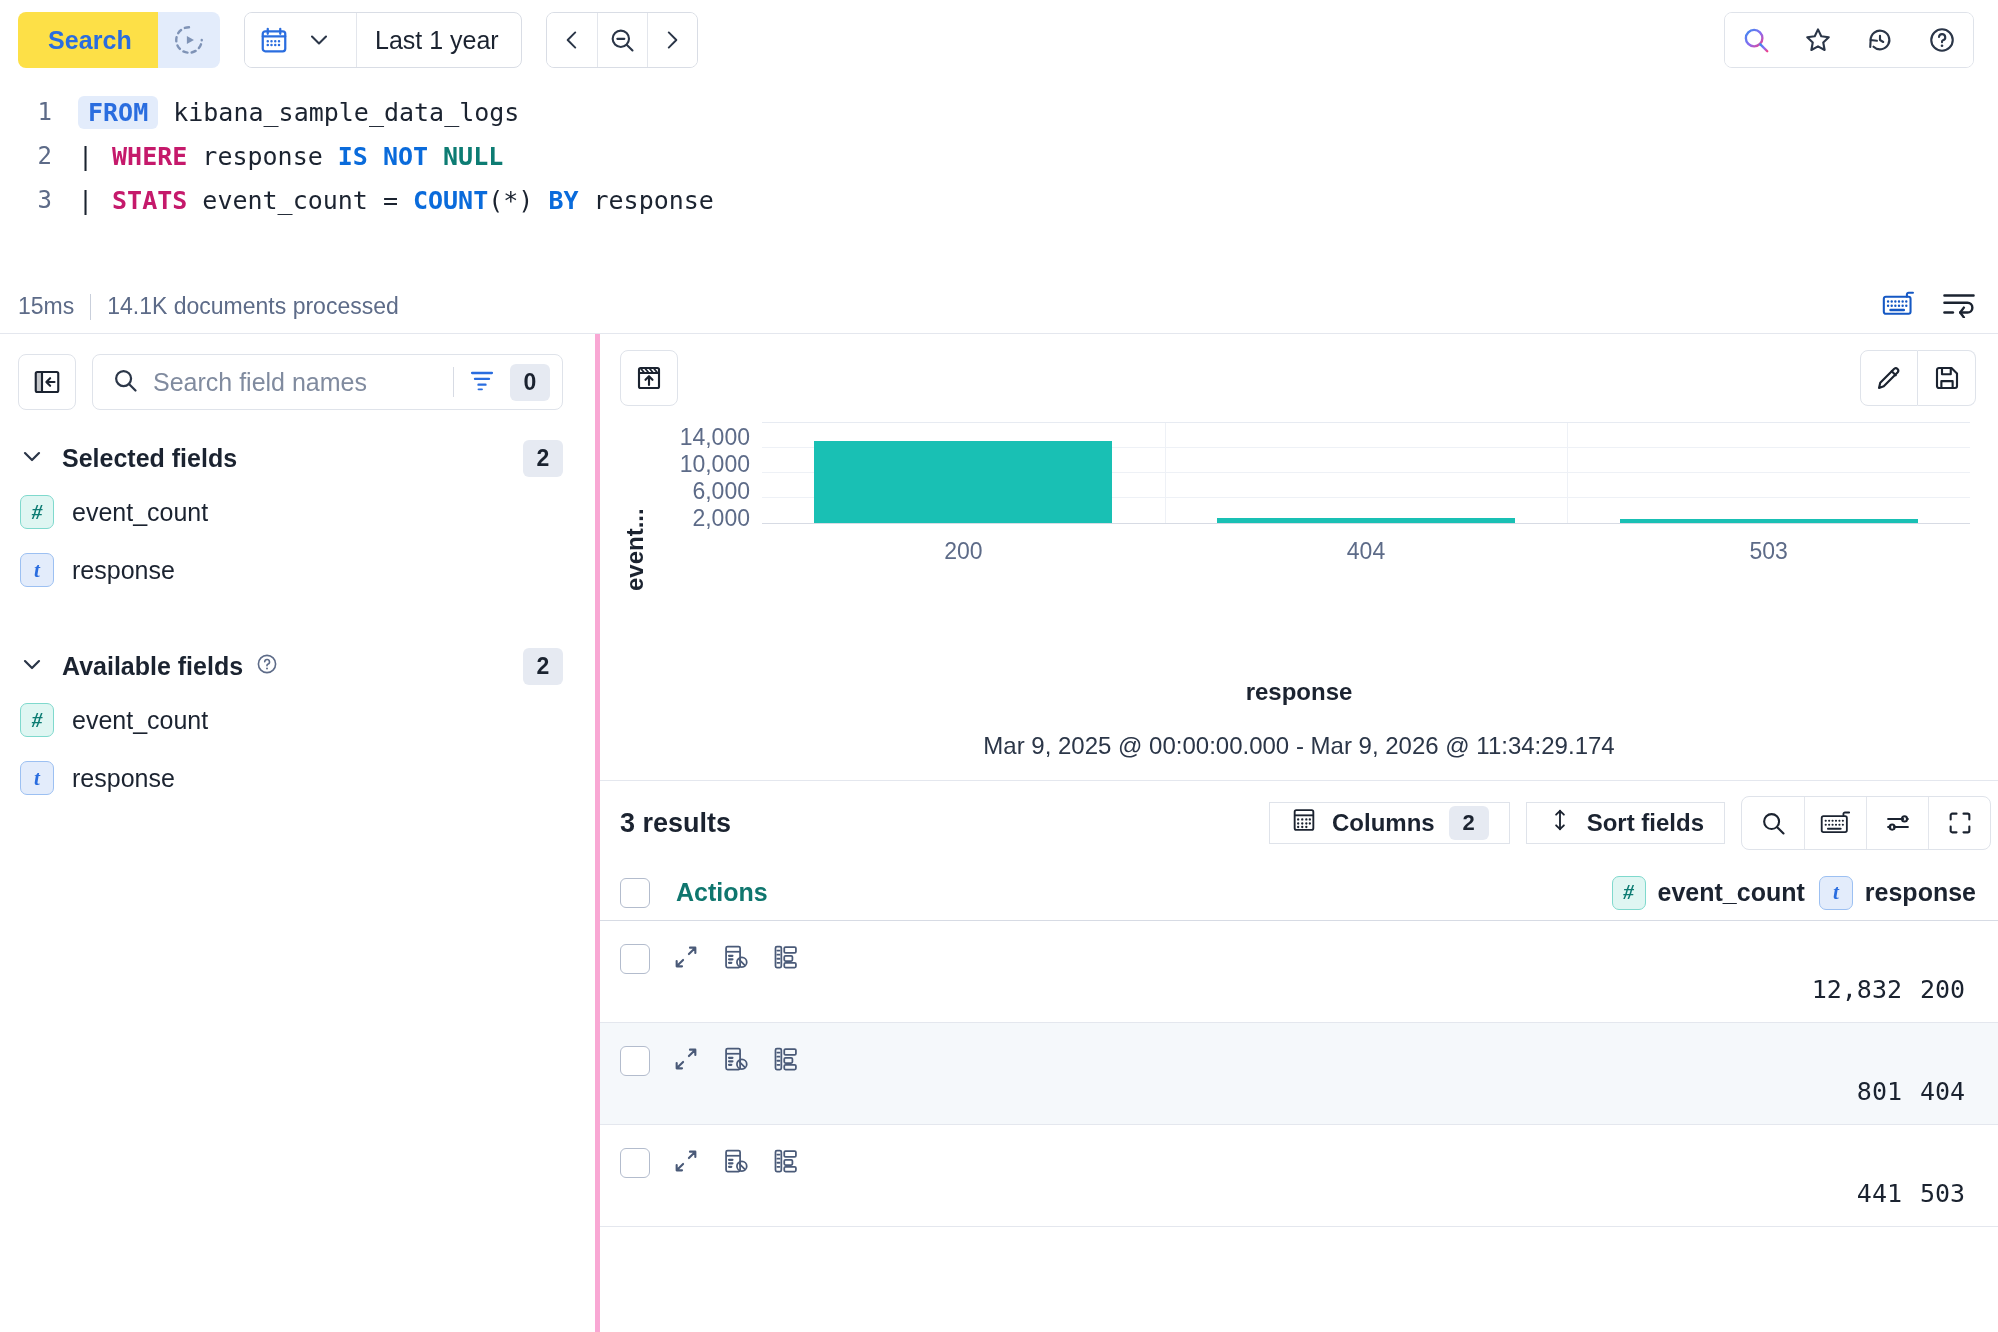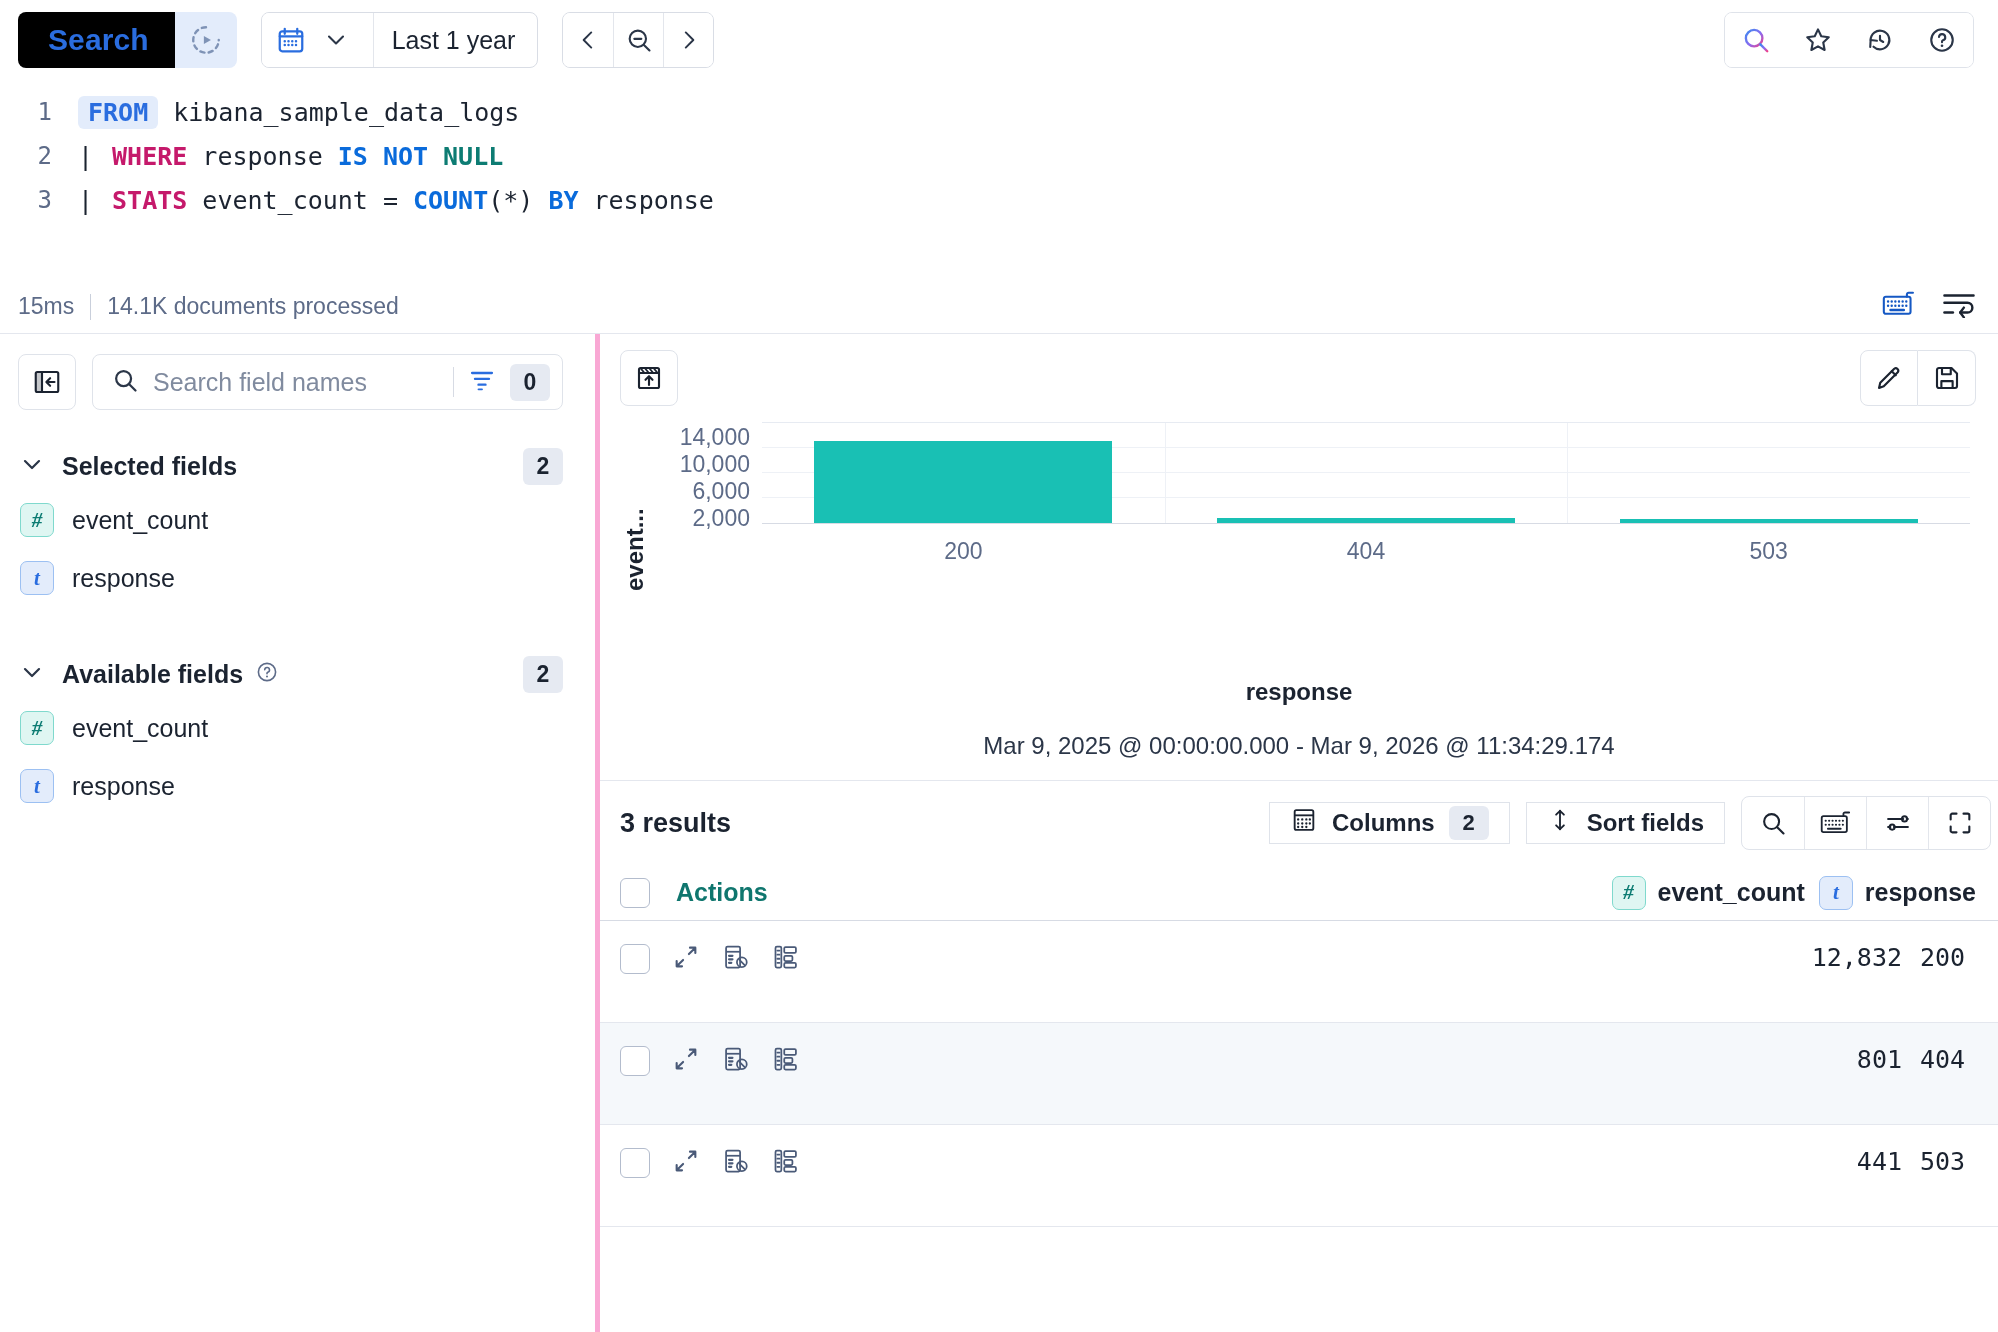--- a/index.html
+++ b/index.html
@@ -18,22 +18,22 @@
     display: flex; align-items: center;
     padding: 0 24px 0 18px;
     position: relative;
   }
   .search-pill {
     display: flex; align-items: stretch;
     border-radius: 8px; overflow: hidden;
     height: 56px;
   }
   .search-pill .lbl {
-    background: #000000; color: #2a6ddf;
-    font-size: 30px; font-weight: 600;
+    background: #fde047; color: #2a6ddf;
+    font-size: 25px; font-weight: 600;
     display: flex; align-items: center;
     padding: 0 26px 0 30px;
     letter-spacing: .1px;
   }
   .search-pill .run {
     background: #e3ecfb;
     width: 62px; display: flex; align-items: center; justify-content: center;
   }
 
   .ctrl-group {
@@ -135,21 +135,21 @@
   .field-search .ph { font-size: 25px; color: #808b9f; flex: 1 1 auto; }
   .vline { width: 1px; height: 30px; background: #d7dbe4; }
   .count-badge {
     background: #e6eaf2; color: #1b2330;
     border-radius: 6px; font-size: 23px; font-weight: 700;
     padding: 5px 13px; min-width: 40px; text-align: center;
   }
 
   .sect-head {
     display: flex; align-items: center; gap: 16px;
-    margin-top: 34px; height: 44px;
+    margin-top: 26px; height: 44px;
   }
   .sect-head .title { font-size: 25px; font-weight: 700; color: #1b2330; }
   .sect-head .count-badge { margin-left: auto; }
 
   .field-row {
     display: flex; align-items: center; gap: 18px;
     height: 52px; padding-left: 2px; margin-top: 6px;
   }
   .ftype {
     width: 34px; height: 34px; flex: 0 0 34px;
@@ -249,20 +249,21 @@
   }
   .th-actions { font-size: 25px; font-weight: 700; color: #0f766e; margin-left: 26px; }
   .th-cols { margin-left: auto; display: flex; align-items: center; gap: 14px; }
   .th-col { display: flex; align-items: center; gap: 12px; font-size: 25px; font-weight: 700; }
 
   .row {
     display: flex; align-items: flex-start;
     padding: 22px 22px 0 20px;
     border-bottom: 1px solid #e4e7ee;
     min-height: 102px;
+    flex-direction: column;
   }
   .row.striped { background: #f5f8fb; }
   .row-acts { display: flex; align-items: center; gap: 22px; }
   .row-vals {
     margin-left: auto; display: flex; align-items: flex-start; gap: 18px;
     font-family: "DejaVu Sans Mono", monospace; font-size: 25px; color: #1b2330;
   }
   .v-count { min-width: 140px; text-align: right; }
   .v-resp { min-width: 56px; text-align: left; }
 </style>

